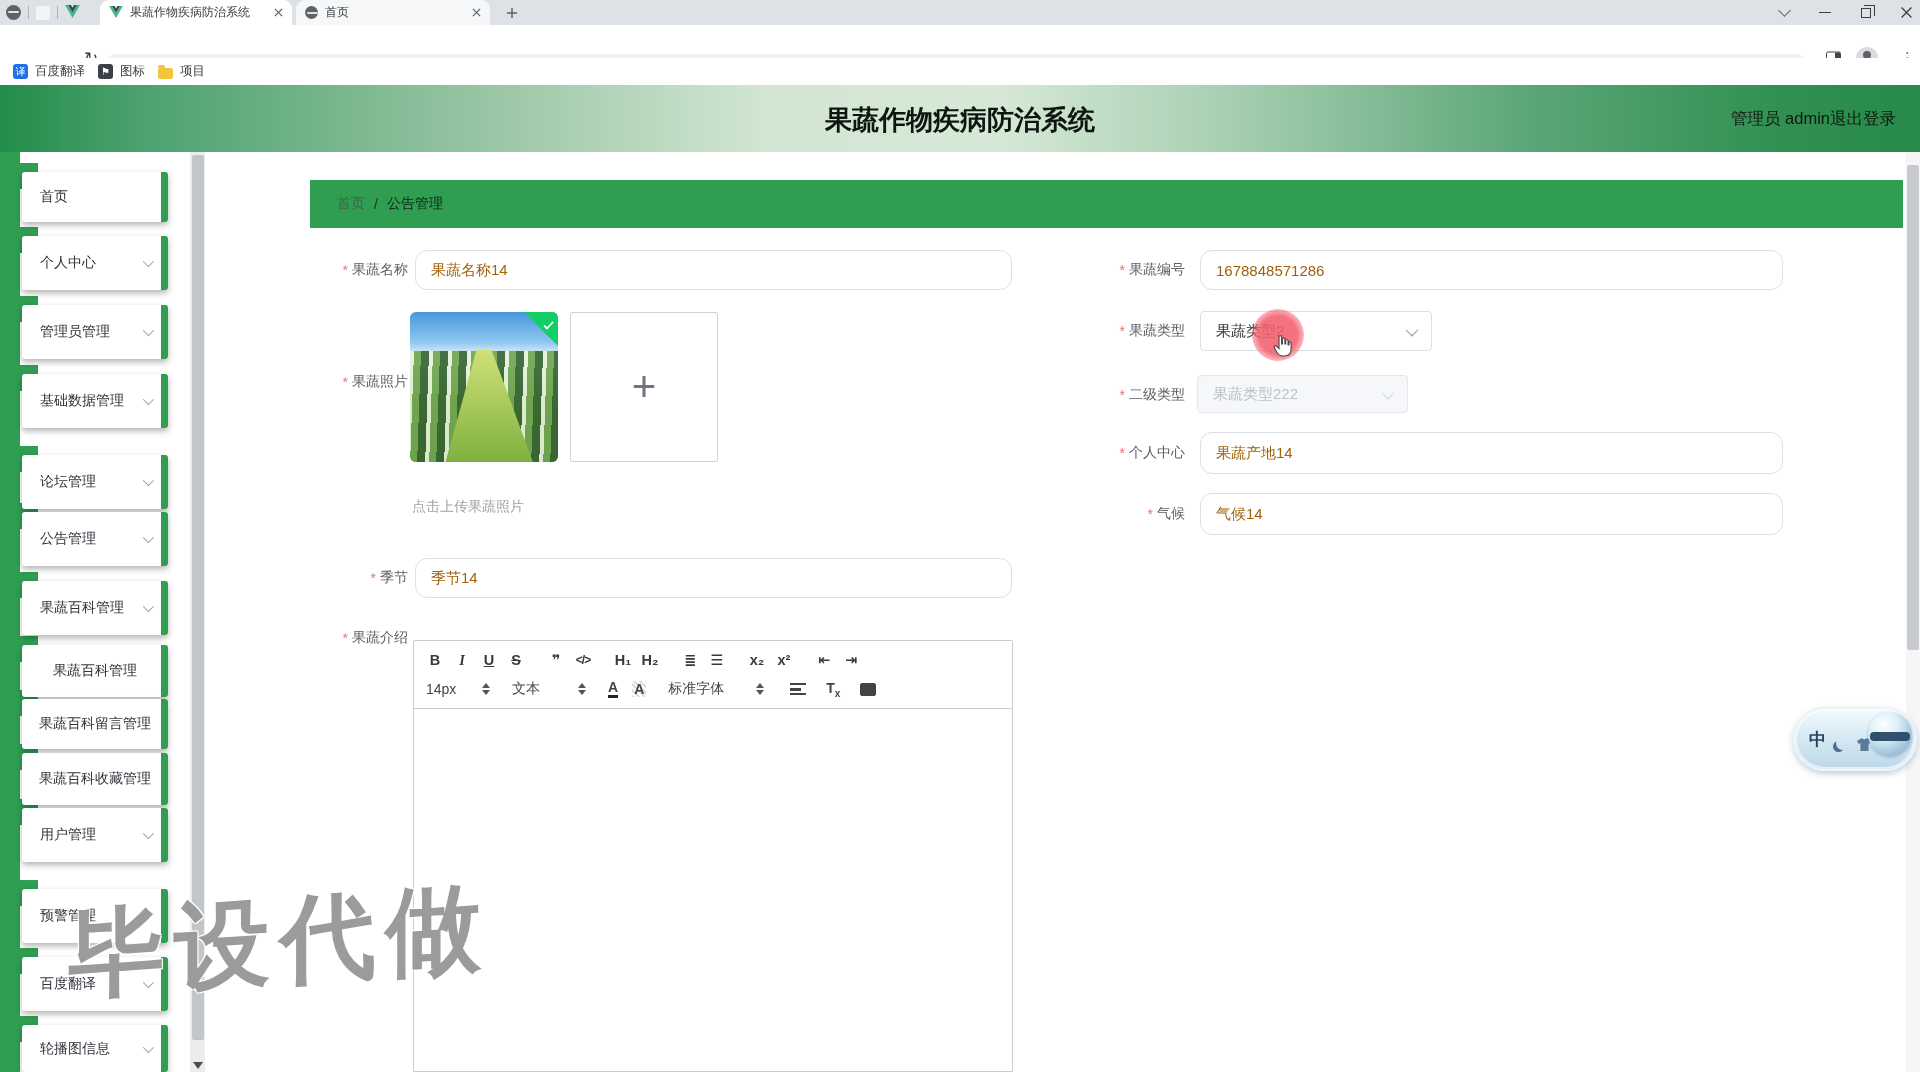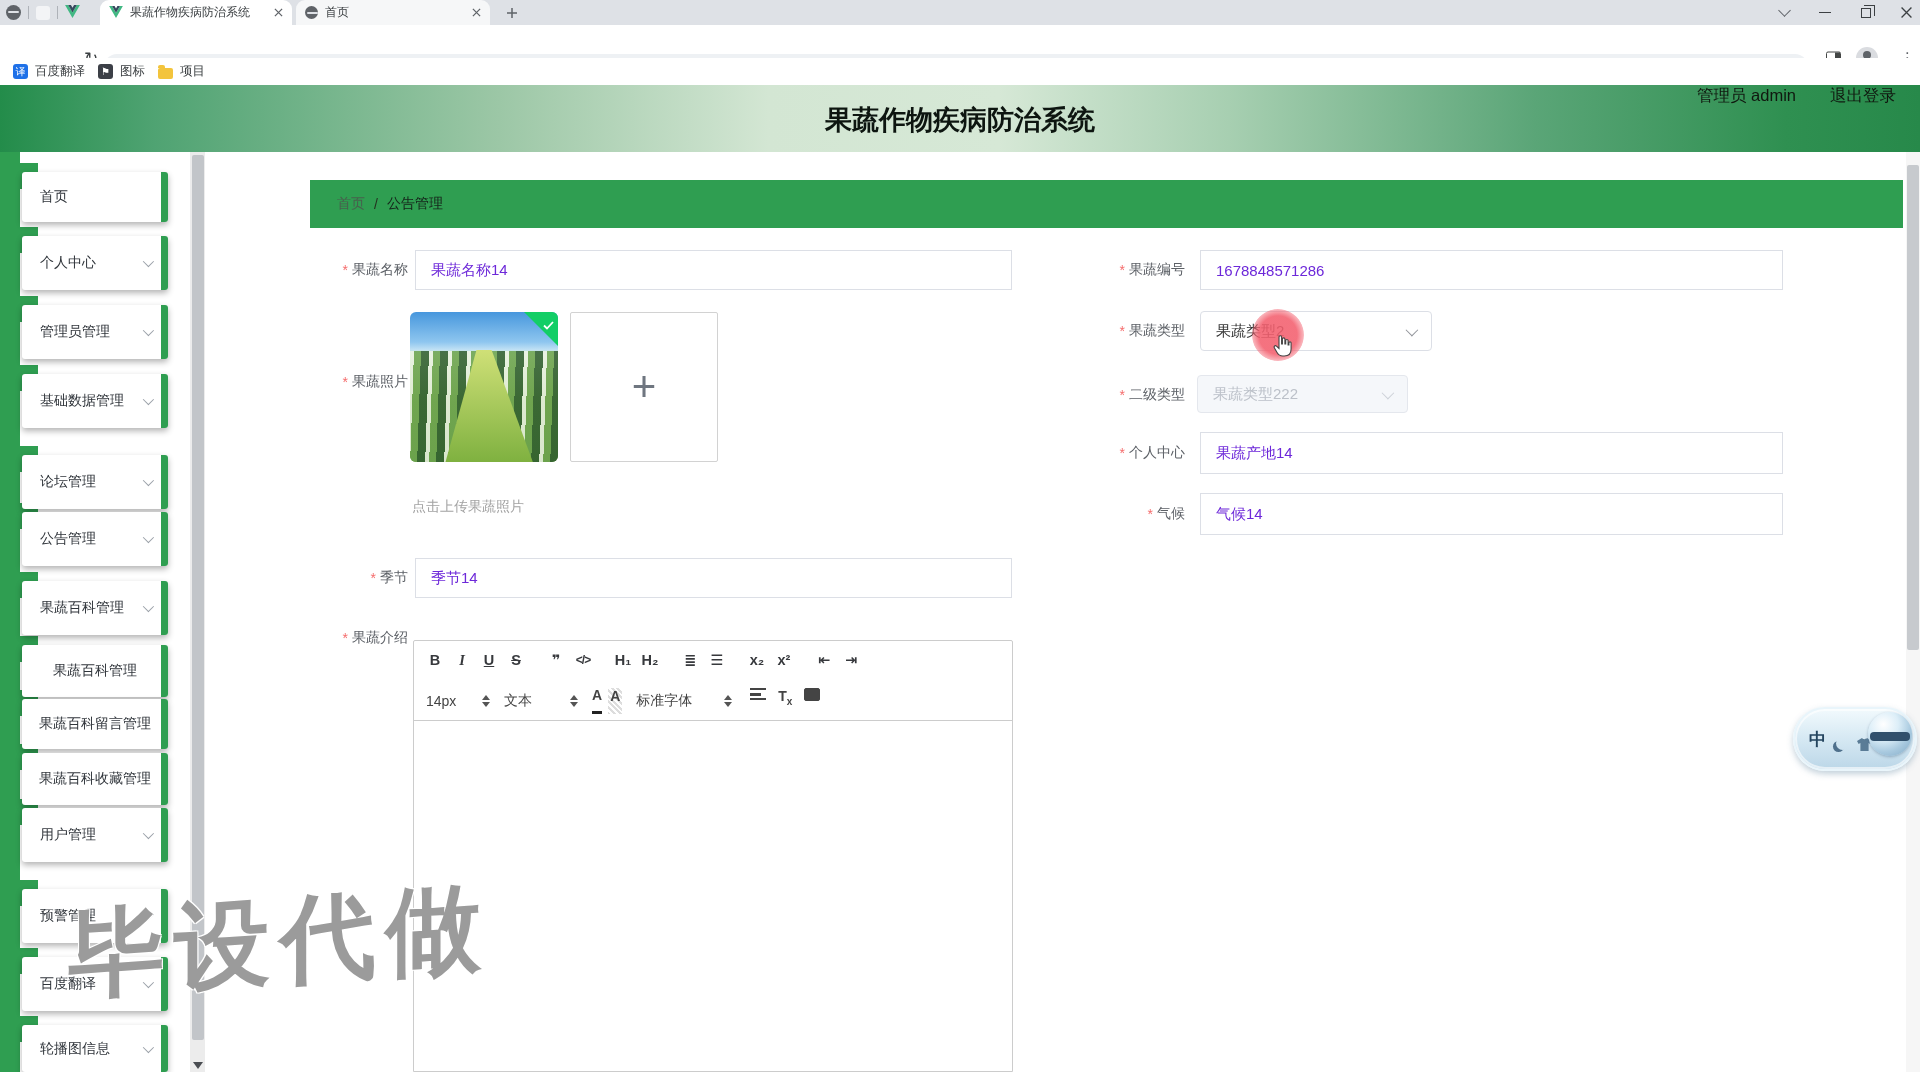--- a/index.html
+++ b/index.html
@@ -42,21 +42,21 @@
   .bm-label { font-size:12.5px; color:#3c4043; }
   .bm-translate { width:15px; height:15px; border-radius:3px; background:#1f71e8; color:#fff; font-size:10px; line-height:15px; text-align:center; }
   .bm-flag { width:15px; height:15px; border-radius:3px; background:#3c3f47; color:#fff; font-size:10px; line-height:15px; text-align:center; }
   .bm-folder { width:15px; height:11px; border-radius:2px; background:#f3c43c; position:relative; margin-top:3px; }
   .bm-folder::before { content:""; position:absolute; left:0; top:-3px; width:7px; height:3px; border-radius:2px 2px 0 0; background:#f3c43c; }
 
   
   .app-header { position:absolute; left:0; top:85px; width:1920px; height:67px;
     background:linear-gradient(90deg,#238c4a 0%,#4fa372 8%,#9cc7a6 26%,#d3e6d3 40%,#d6e8d6 52%,#a7cfb1 64%,#5aa577 80%,#2f9051 93%,#27894a 100%); }
   .app-title { position:absolute; left:0; width:1920px; top:0; height:67px; line-height:70px; text-align:center; font-size:27px; font-weight:bold; color:#0d1510; }
-  .hdr-right { position:absolute; right:24px; top:0; height:67px; display:flex; gap:34px; font-size:16.5px; color:#10180f; }
+  .hdr-right { position:absolute; right:24px; top:0; height:67px; display:flex; align-items:center; font-size:16.5px; color:#10180f; }
 
   
   .sb-strip { position:absolute; left:0; top:152px; width:20px; height:920px; background:#2f9e51; }
   .sidebar { position:absolute; left:0; top:152px; width:190px; height:920px; }
   .sb-item { position:absolute; left:22px; width:146px; background:#fff; border-radius:3px;
     box-shadow:0 3px 6px rgba(0,0,0,.3); display:flex; align-items:center; padding-left:18px; font-size:14px; color:#30353b; }
   .sb-item.sub { justify-content:center; padding-left:0; }
   .sb-notch { position:absolute; left:-22px; top:-9px; width:38px; height:26px; background:#2f9e51; z-index:-1; }
   .sb-bar { position:absolute; right:0; top:0; width:7px; height:100%; background:#2f9e51; border-radius:0 3px 3px 0; }
   .chev { position:absolute; right:17px; width:8px; height:8px; border-right:1.5px solid #9aa0a8; border-bottom:1.5px solid #9aa0a8; transform:rotate(45deg) translateY(-2px); }
@@ -65,21 +65,21 @@
   .sb-down { position:absolute; left:3px; bottom:3px; width:0; height:0; border-left:5px solid transparent; border-right:5px solid transparent; border-top:7px solid #4a4d52; }
 
   
   .breadcrumb { position:absolute; left:310px; top:180px; width:1593px; height:48px; background:#2f9e51; display:flex; align-items:center; padding-left:27px; font-size:14px; gap:9px; }
   .bc-home { color:#47604d; }
   .bc-sep { color:#24321f; }
   .bc-cur { color:#15231a; }
 
   .f-label { position:absolute; height:40px; display:flex; align-items:center; justify-content:flex-end; font-size:14px; color:#5c6066; gap:4px; }
   .req { color:#f56c6c; font-size:14px; }
-  .f-input { position:absolute; height:40px; border:1px solid #dcdfe6; border-radius:0; background:#fff; font-size:15px; color:#6d28d9; padding:16px 15px; font-family:inherit; outline:none; }
+  .f-input { position:absolute; height:40px; border:1px solid #dcdfe6; border-radius:12px; background:#fff; font-size:15px; color:#a16207; padding:16px 15px; font-family:inherit; outline:none; }
   .f-select { position:absolute; height:40px; border:1px solid #dcdfe6; border-radius:4px; background:#fff; display:flex; align-items:center; padding-left:15px; font-size:15px; color:#333; }
   .sel-chev { position:absolute; right:16px; width:9px; height:9px; border-right:1.6px solid #909399; border-bottom:1.6px solid #909399; transform:rotate(45deg) translateY(-2px); }
   .f-select.disabled { background:#f5f7fa; border-color:#e4e7ed; color:#bcc1c9; height:38px; }
   .f-select.disabled .sel-chev { border-color:#cdd1d8; }
 
   .photo-thumb { position:absolute; left:410px; top:312px; width:148px; height:150px; border-radius:6px; overflow:hidden;
     background:linear-gradient(180deg,#4797dd 0%,#8ec6ef 20%,#bfe0f4 25%,#cfe8c9 28%,#7fb054 60%,#5f9a3d 100%); }
   .photo-thumb::before { content:""; position:absolute; left:0; top:26%; width:100%; height:74%;
     background:repeating-linear-gradient(92deg,#eef4e6 0 4px,#6da34e 4px 11px,#2f5c2e 11px 19px); opacity:.85; }
   .photo-thumb::after { content:""; position:absolute; left:0; top:25%; width:100%; height:75%;
@@ -91,21 +91,21 @@
 
   .editor { position:absolute; left:413px; top:640px; width:600px; height:432px; border:1px solid #ccc; border-radius:2px 2px 0 0; background:#fff; }
   .ed-toolbar { border-bottom:1px solid #ccc; padding:7px 12px 6px; }
   .ed-row1 { display:flex; align-items:center; gap:9px; height:24px; }
   .tbi { min-width:18px; text-align:center; font-size:14.5px; color:#37393d; font-weight:bold; cursor:default; }
   .tbi.gap { margin-left:13px; }
   .tbi.italic { font-style:italic; font-family:"Liberation Serif",serif; }
   .tbi.underline { text-decoration:underline; }
   .tbi.strike { text-decoration:line-through; }
   .tbi.code-block { font-size:12px; letter-spacing:-1px; }
-  .ed-row2 { display:flex; height:26px; margin-top:16px; font-size:14px; color:#444; }
+  .ed-row2 { display:flex; align-items:center; gap:8px; height:26px; margin-top:4px; font-size:14px; color:#444; }
   .updn { display:inline-flex; flex-direction:column; gap:2px; margin:0 4px; }
   .updn i { width:0; height:0; border-left:4px solid transparent; border-right:4px solid transparent; }
   .updn .u { border-bottom:5px solid #555; }
   .updn .d { border-top:5px solid #555; }
   .ed-sel { display:flex; align-items:center; }
   .ed-size { width:68px; }
   .ed-para { width:78px; margin-left:10px; }
   .ed-font { width:100px; margin-left:14px; }
   .tb-color { font-weight:bold; border-bottom:3px solid #222; margin-left:10px; line-height:15px; }
   .tb-bg { font-weight:bold; margin-left:6px; padding:0 2px;

